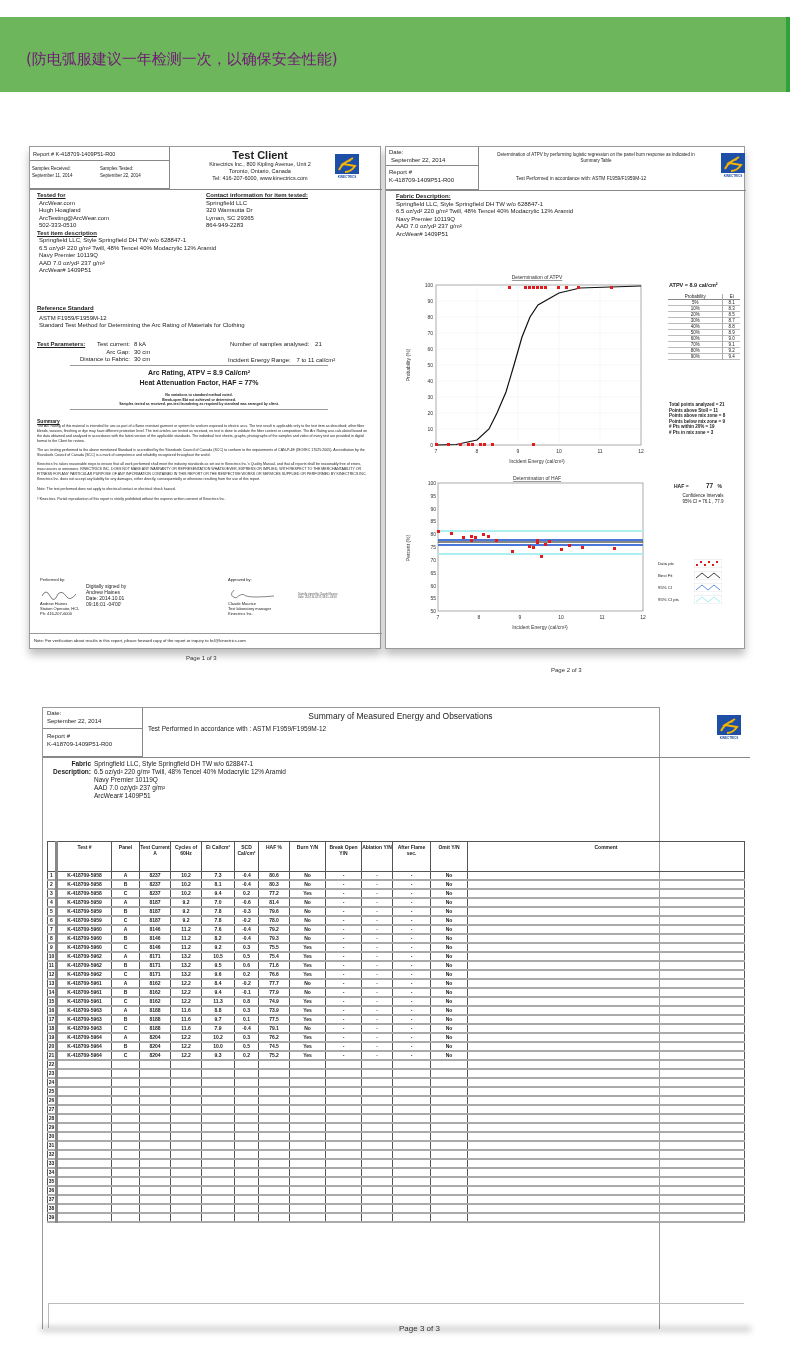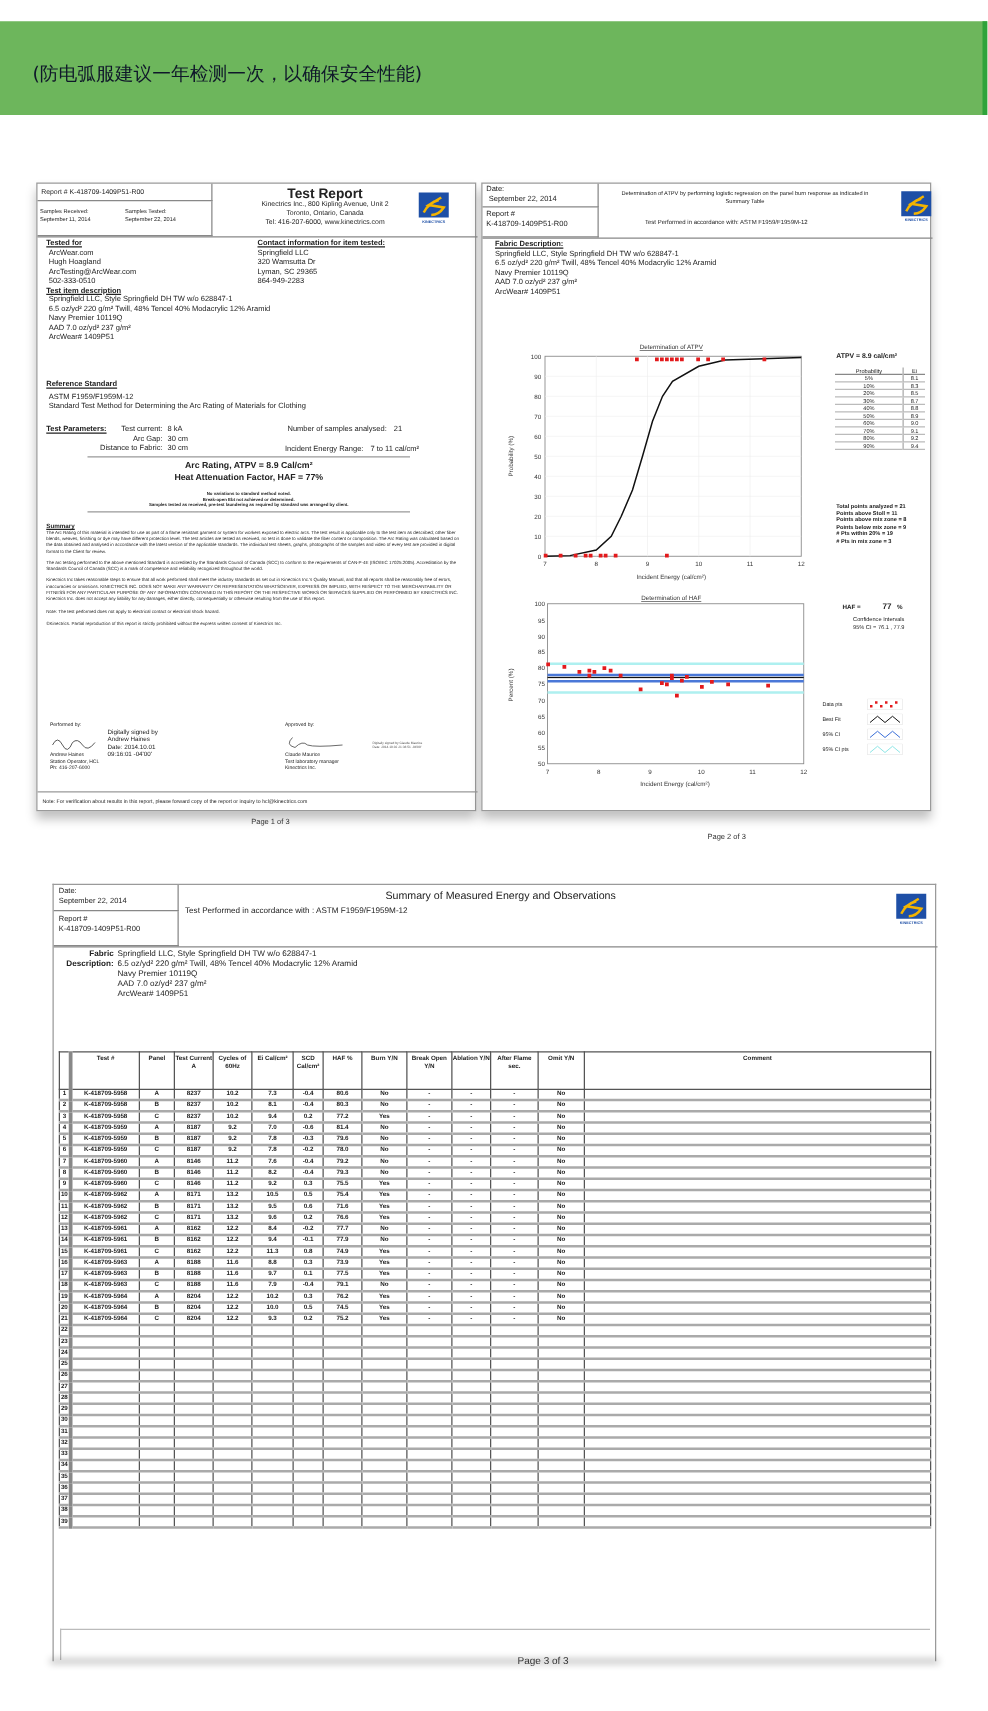--- a/index.html
+++ b/index.html
@@ -1,22 +1,22 @@
 <!DOCTYPE html>
 <html><head>
 <meta charset="utf-8">
 <style>
   * { box-sizing: border-box; margin: 0; padding: 0; }
   body { width: 790px; height: 1369px; background: #fff; font-family: "Liberation Sans", sans-serif; color: #222; position: relative; overflow: hidden; }
   .banner { position: absolute; left: 0; top: 17px; width: 790px; height: 75px; background: #6db65c; border-right: 4px solid #2fa33a; display: flex; align-items: center; padding-left: 14px; }
   .banner .big { color: #fff; font-size: 36px; font-family: "DejaVu Sans", sans-serif; letter-spacing: 0px; }
-  .banner .sub { color: #0f172a; font-size: 15px; margin-left: 12px; margin-top: 10px; font-family: "DejaVu Sans", sans-serif; }
+  .banner .sub { color: #701a75; font-size: 15px; margin-left: 12px; margin-top: 10px; font-family: "DejaVu Sans", sans-serif; }
 
   .page { position: absolute; background: #fff; border: 1px solid #9a9a9a; box-shadow: 0 6px 8px rgba(0,0,0,0.25); }
-  .pagenum { position: absolute; font-size: 6px; color: #333; margin-left: 15px; }
+  .pagenum { position: absolute; font-size: 6px; color: #333; }
   .tiny { font-size: 5.5px; line-height: 7px; }
   .sm { font-size: 6px; line-height: 7.5px; }
   .b { font-weight: bold; }
   .u { text-decoration: underline; }
   .logo { position: absolute; width: 24px; height: 26px; }
   .logo .sq { width: 24px; height: 20px; background: #1e4fa6; position: relative; overflow: hidden; }
   .logo .lt { font-size: 3px; color: #1e4fa6; text-align: center; font-weight: bold; margin-top: 1px; }
   .hdrbox { position: absolute; border: 1px solid #888; }
 
   
@@ -42,21 +42,21 @@
     <div class="tiny" style="position:absolute; left:2px; top:4px; font-size:4.5px;">
       <div>Samples Received:</div>
       <div>September 11, 2014</div>
     </div>
     <div class="tiny" style="position:absolute; left:70px; top:4px; font-size:4.5px;">
       <div>Samples Tested:</div>
       <div>September 22, 2014</div>
     </div>
   </div>
   <div style="position:absolute; left:140px; top:2px; width:180px; text-align:center;">
-    <div class="b" style="font-size:11px;">Test Report</div>
+    <div class="b" style="font-size:11px;">Test Client</div>
     <div class="tiny">Kinectrics Inc., 800 Kipling Avenue, Unit 2</div>
     <div class="tiny">Toronto, Ontario, Canada</div>
     <div class="tiny">Tel: 416-207-6000,  www.kinectrics.com</div>
   </div>
   <div class="logo" style="left:305px; top:7px;">
     <div class="sq"><svg width="24" height="20">
           <path d="M4 16 Q8 8 16 6 M18 4 L8 10 L20 12 Q16 18 10 18" stroke="#f4b400" stroke-width="2" fill="none"></path>
         </svg></div>
     <div class="lt">KINECTRICS</div>
   </div>
@@ -421,21 +421,21 @@
         <span style="width:36px;">95% CI pts</span>
         <svg width="28" height="9">
           <rect width="28" height="9" fill="none" stroke="#ccc" stroke-width="0.5"></rect>
           <path d="M2 7 L8 2 L14 7 L20 2 L26 7" stroke="#8ee6e6" stroke-width="0.8" fill="none"></path>
         </svg>
       </div>
   </div>
 </div>
 <div class="pagenum" style="left:551px; top:667px;">Page 2 of 3</div>
 
-<div class="page" style="left:42px; top:707px; width:707px; height:293px; border-bottom:none; box-shadow:none; height:622px;">
+<div class="page" style="left:42px; top:707px; width:618px; height:293px; border-bottom:none; box-shadow:none; height:622px;">
   <div class="hdrbox" style="left:0; top:0; width:100px; height:21px; border-width:0 1px 1px 0;">
     <div class="sm" style="padding:2px 4px;">
       <div>Date:</div>
       <div>September 22, 2014</div>
     </div>
   </div>
   <div class="hdrbox" style="left:0; top:21px; width:100px; height:28px; border-width:0 1px 1px 0;">
     <div class="sm" style="padding:4px 4px;">
       <div>Report #</div>
       <div>K-418709-1409P51-R00</div>

